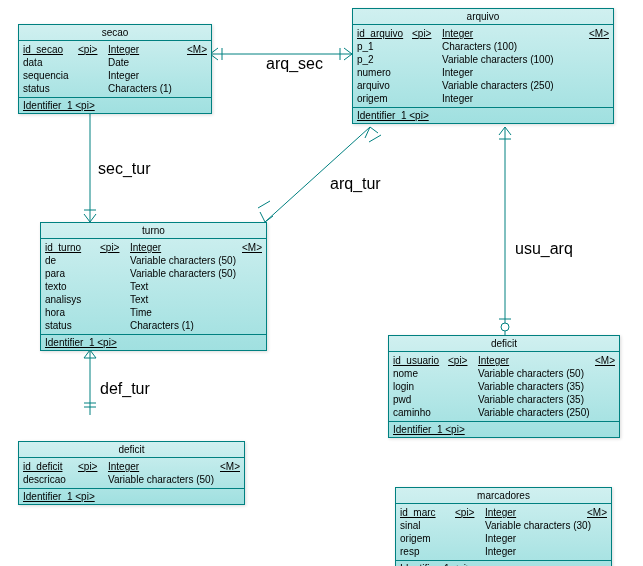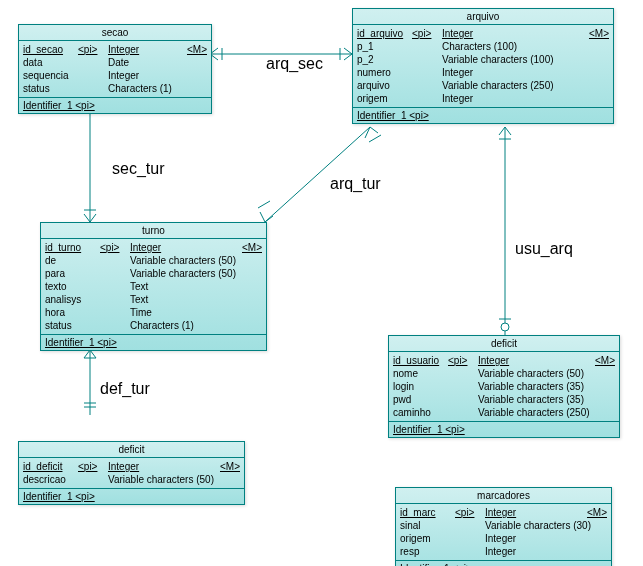--- a/index.html
+++ b/index.html
@@ -88,21 +88,21 @@
   <line class="tick" x1="499" y1="319" x2="511" y2="319"></line>
 
   <line class="line" x1="90" y1="350" x2="90" y2="415"></line>
   <line class="tick" x1="84" y1="358" x2="96" y2="358"></line>
   <polyline class="crow" points="84,358 90,350 96,358"></polyline>
   <line class="tick" x1="84" y1="407" x2="96" y2="407"></line>
   <line class="tick" x1="84" y1="403" x2="96" y2="403"></line>
 </svg>
 
 <div class="rel-label" style="left:266px;top:55px;">arq_sec</div>
-<div class="rel-label" style="left:112px;top:160px;text-align:center;">sec_tur</div>
+<div class="rel-label" style="left:98px;top:160px;text-align:center;">sec_tur</div>
 <div class="rel-label" style="left:330px;top:175px;">arq_tur</div>
 <div class="rel-label" style="left:515px;top:240px;">usu_arq</div>
 <div class="rel-label" style="left:100px;top:380px;">def_tur</div>
 
 <div class="entity" style="left:18px;top:24px;width:192px;">
   <div class="entity-title">secao</div>
   <div class="entity-body">
     <div class="row">
         <span class="col-name ul">id_secao</span>
         <span class="col-pi ul">&lt;pi&gt;</span>

